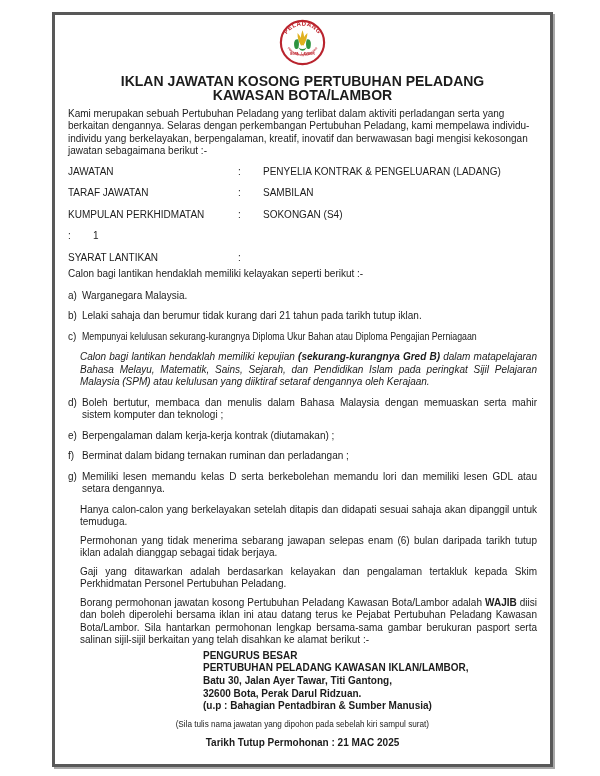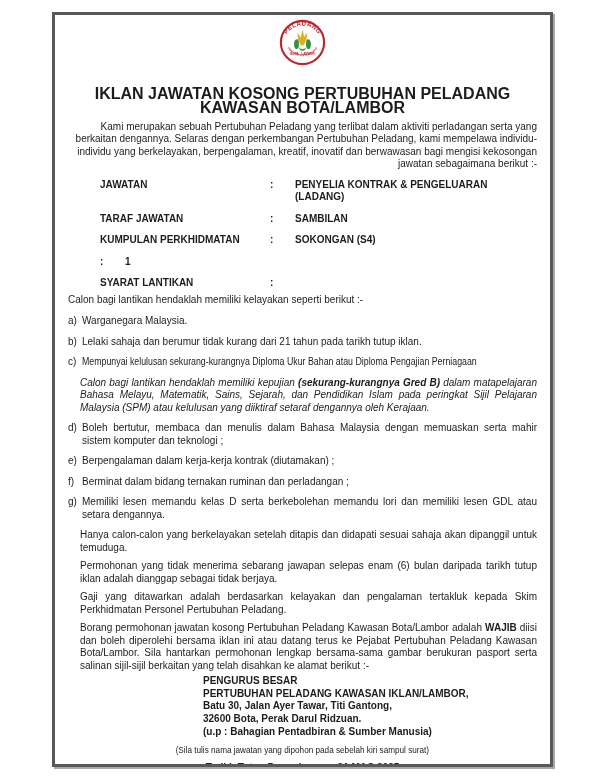--- a/index.html
+++ b/index.html
@@ -10,24 +10,24 @@
     position:relative;
   }
   .frame {
     position:absolute; left:52px; top:12px; width:501px; height:755px;
     background:#fff; border:3px solid #585858;
     box-shadow:2px 2px 0 #a8a8a8;
     padding:2px 13px 0 13px; overflow:hidden;
   }
   .logo-wrap { text-align:center; margin-top:1px; }
   .logo-wrap svg { width:47px; height:49px; }
-  .title { text-align:center; font-size:16px; line-height:14px; font-weight:bold; margin-top:16px; }
-  .intro { text-align:right; margin-top:6px; }
+  .title { text-align:center; font-size:14px; line-height:14px; font-weight:bold; margin-top:3px; }
+  .intro { text-align:left; margin-top:6px; }
   .details { margin-top:8px; }
-  .drow { display:flex; font-weight:bold; margin-bottom:9px;margin-left:32px; }
+  .drow { display:flex; font-weight:normal; margin-bottom:9px; }
   .drow:last-child { margin-bottom:0; }
   .dlabel { width:170px; flex:none; }
   .dcolon { width:25px; flex:none; }
   .dvalue { flex:1; }
   .req-heading { margin-top:4px; margin-bottom:9px; }
   .item { display:flex; margin-bottom:8px; }
   .marker { width:14px; flex:none; }
   .itext { flex:1; text-align:justify; }
   .itext.cond { transform:scaleX(0.88); transform-origin:left center; white-space:nowrap; text-align:left; }
   .spm { margin:2px 0 8px 12px; text-align:justify;font-style:italic; }

